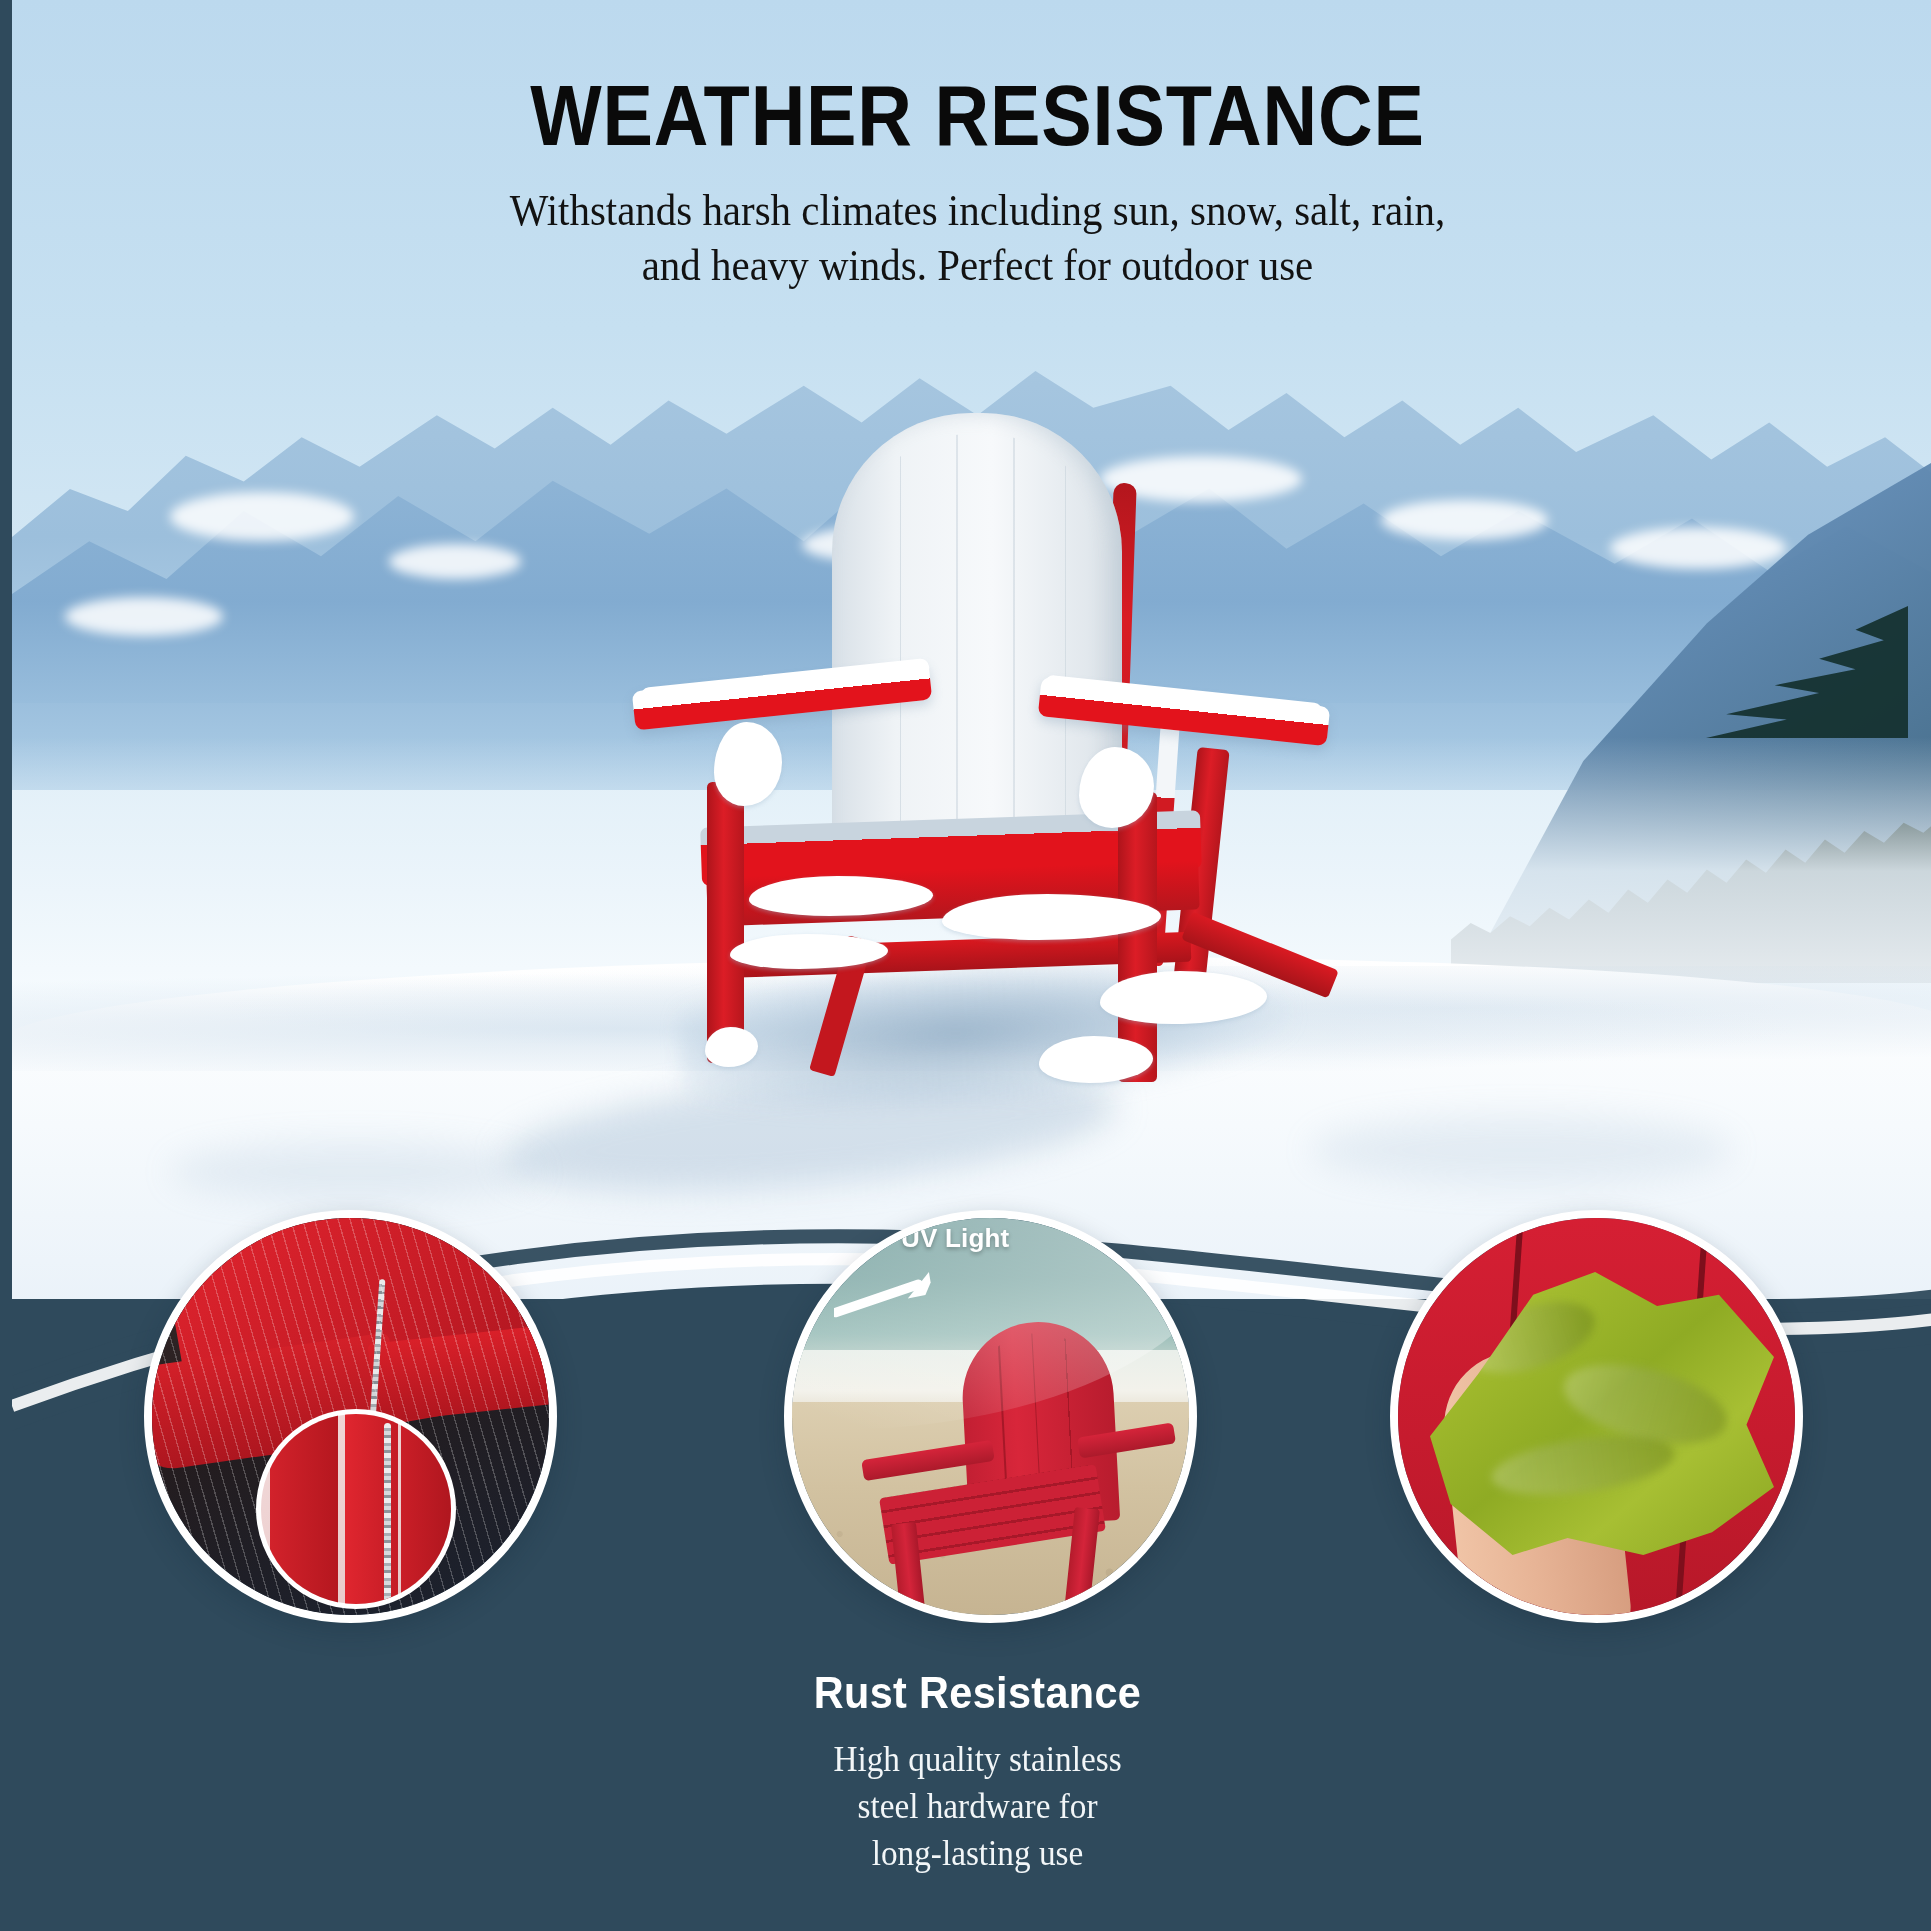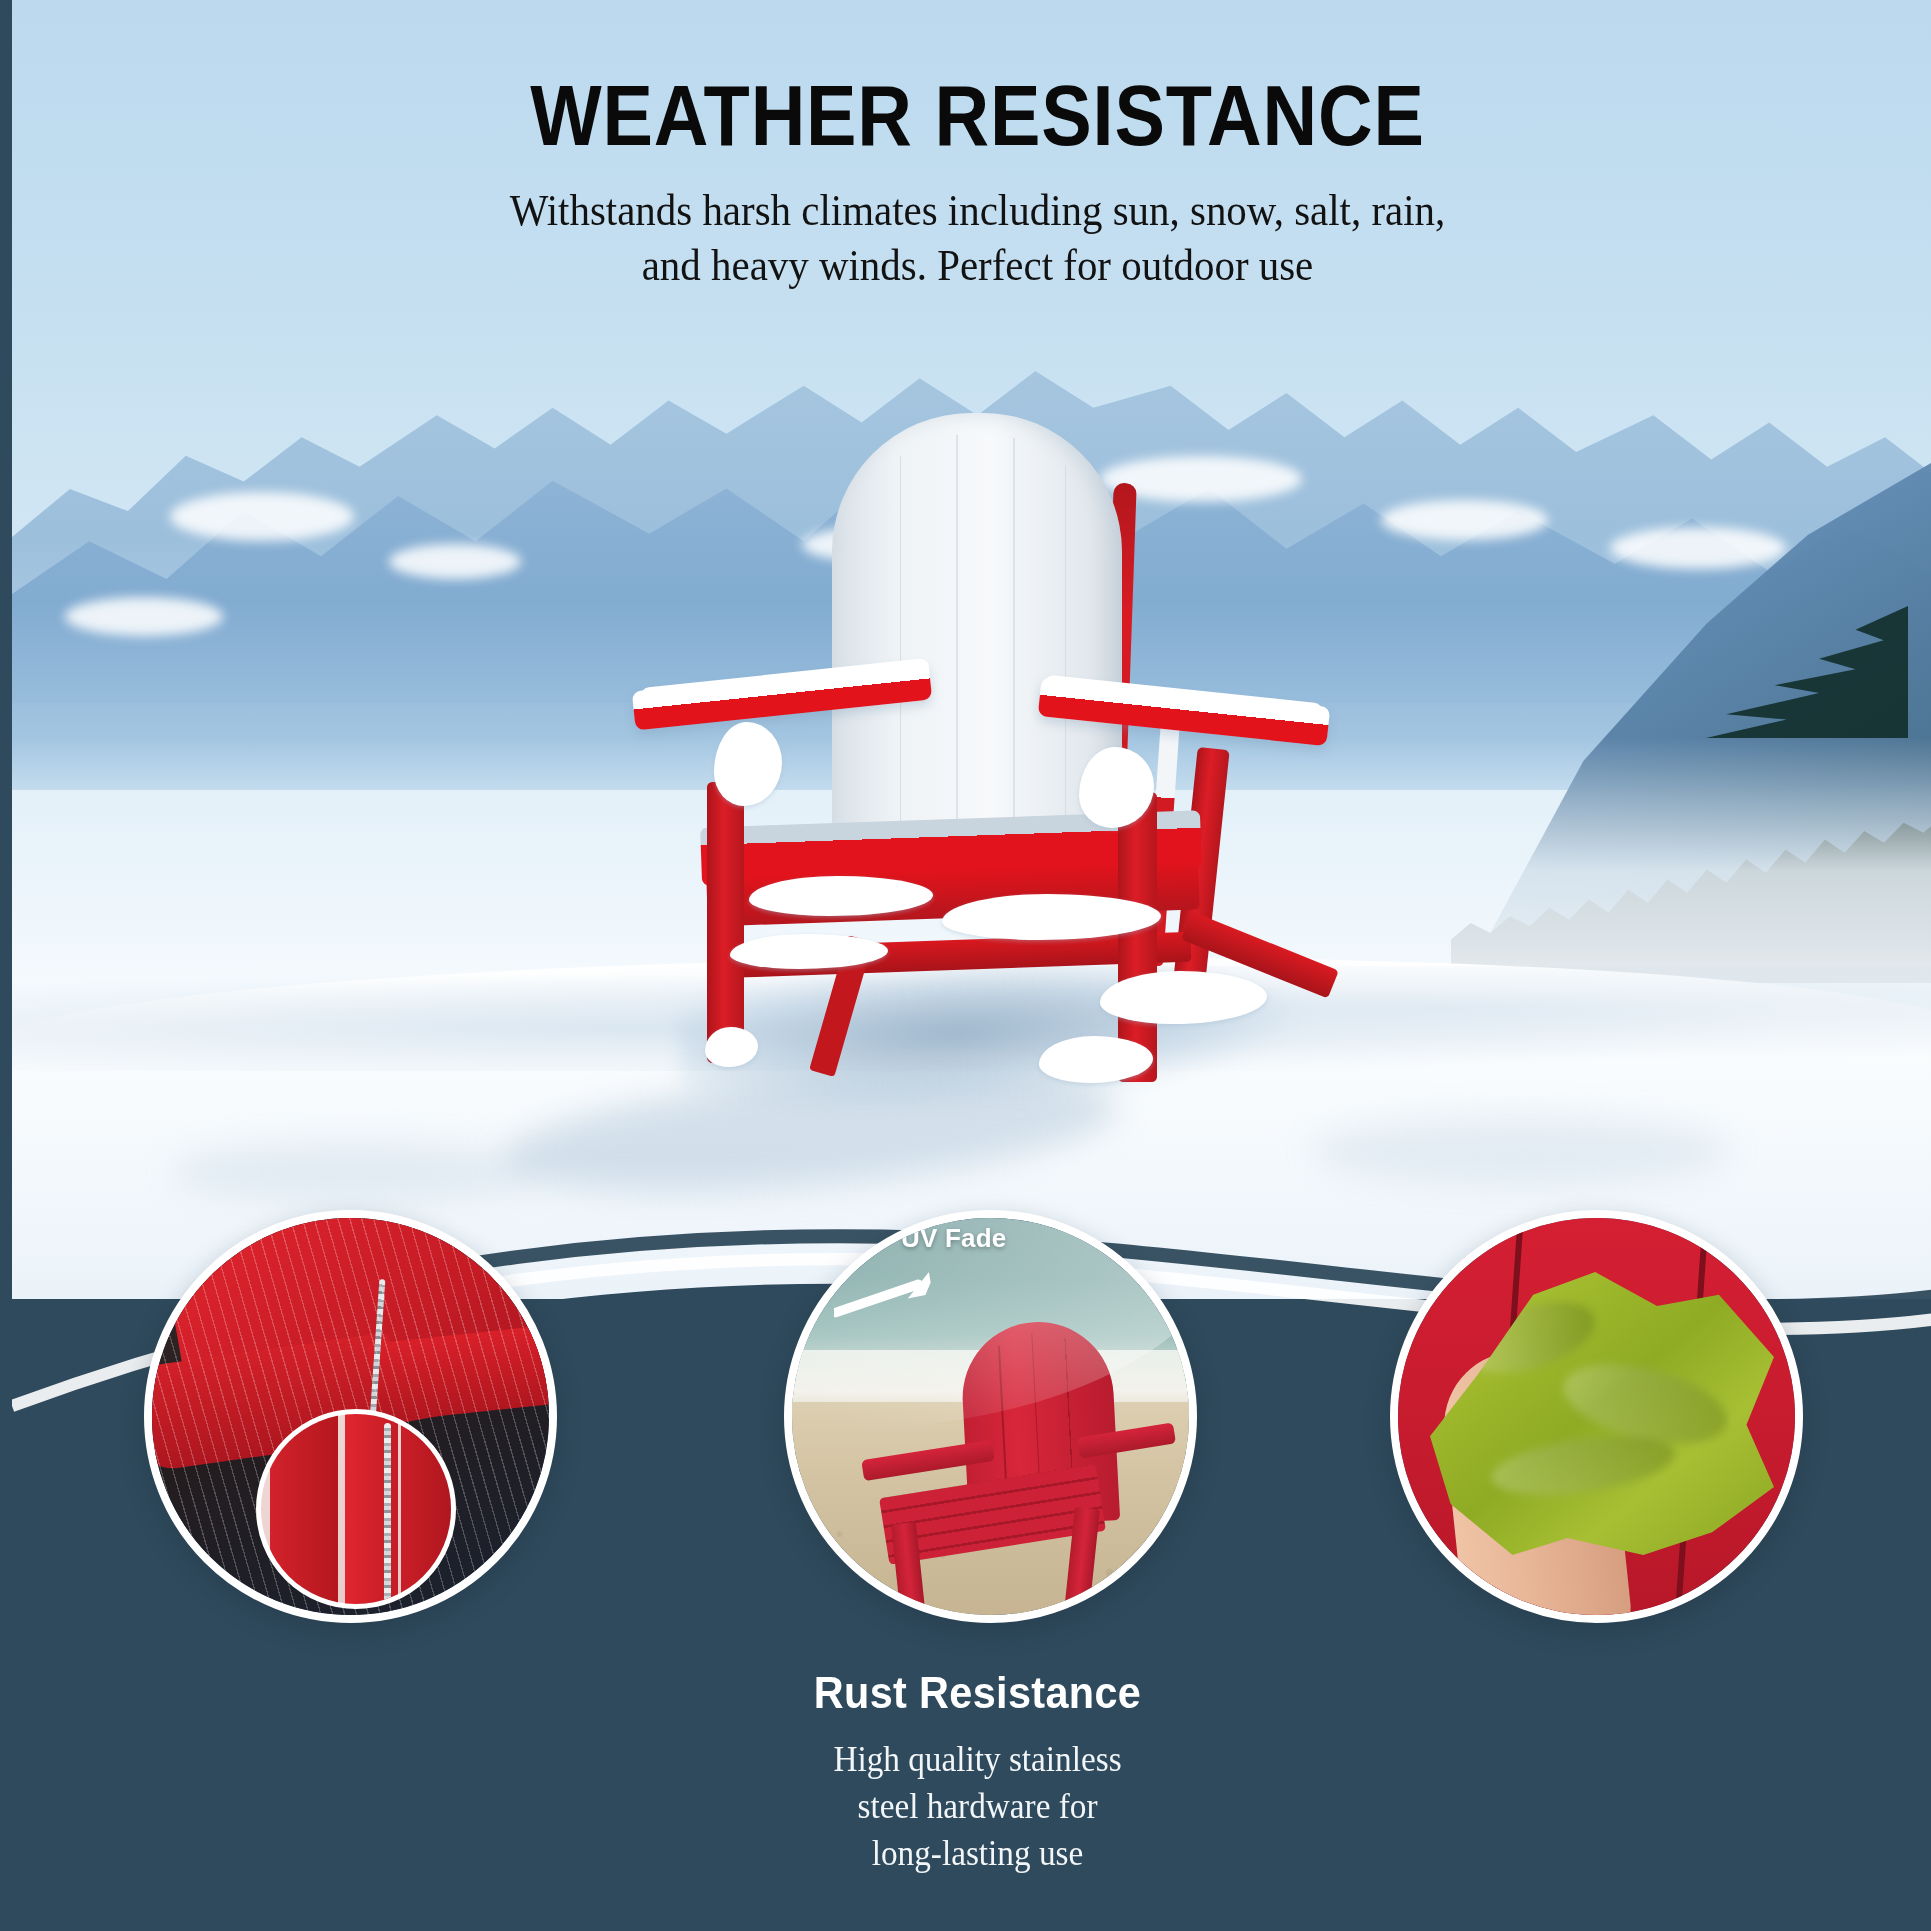--- a/index.html
+++ b/index.html
@@ -576,21 +576,21 @@
       <div class="beach-arm beach-arm-l"></div>
       <div class="beach-arm beach-arm-r"></div>
       <div class="beach-seat"></div>
       <div class="beach-leg beach-leg-a"></div>
       <div class="beach-leg beach-leg-b"></div>
       <div class="uv-sweep"></div>
       <svg class="uv-arrow" viewBox="0 0 132 66">
         <path d="M2,54 L96,22" stroke="#FFFFFF" stroke-width="11" stroke-linecap="round" fill="none"></path>
         <path d="M108,8 L84,38 L104,34 L110,20 Z" fill="#FFFFFF"></path>
       </svg>
-      <div class="uv-label">UV Fade</div>
+      <div class="uv-label">UV Light</div>
     </div>
 
     <div class="circle c3">
       <div class="red-panel-bg"></div>
       <div class="red-gap gap-a"></div>
       <div class="red-gap gap-b"></div>
       <div class="screw-dot"></div>
       <div class="hand"></div>
       <div class="thumb"></div>
       <div class="cloth">

